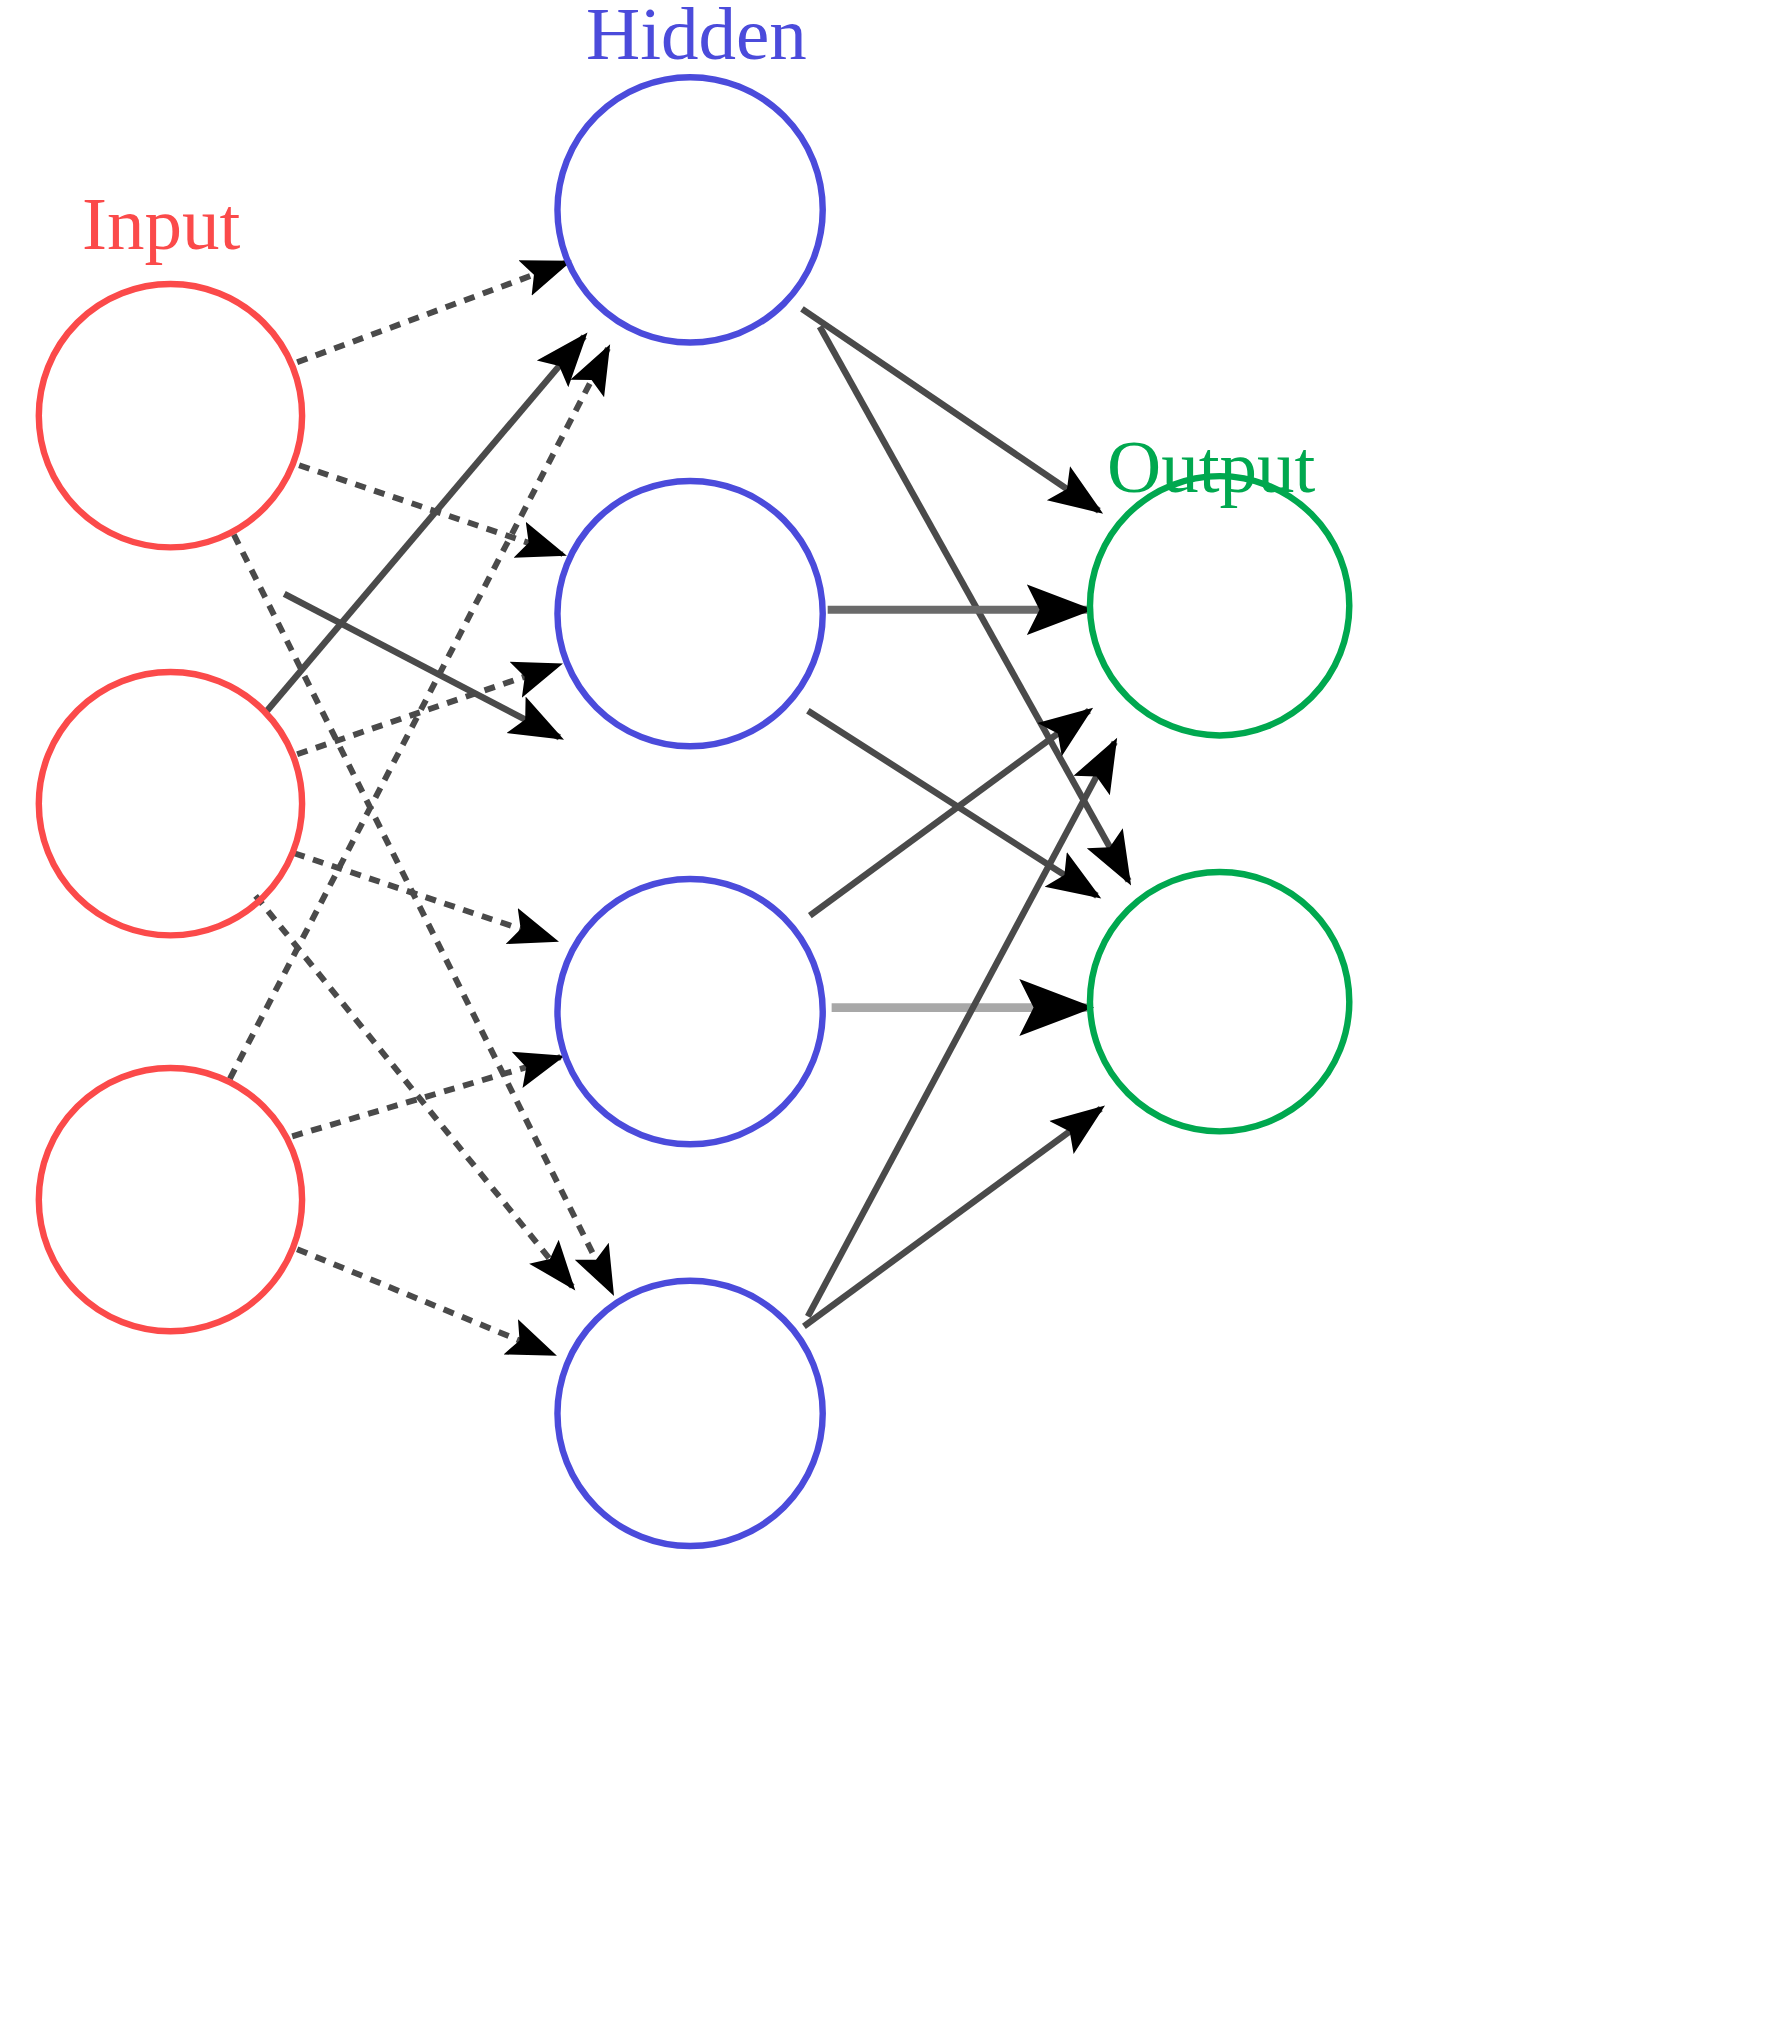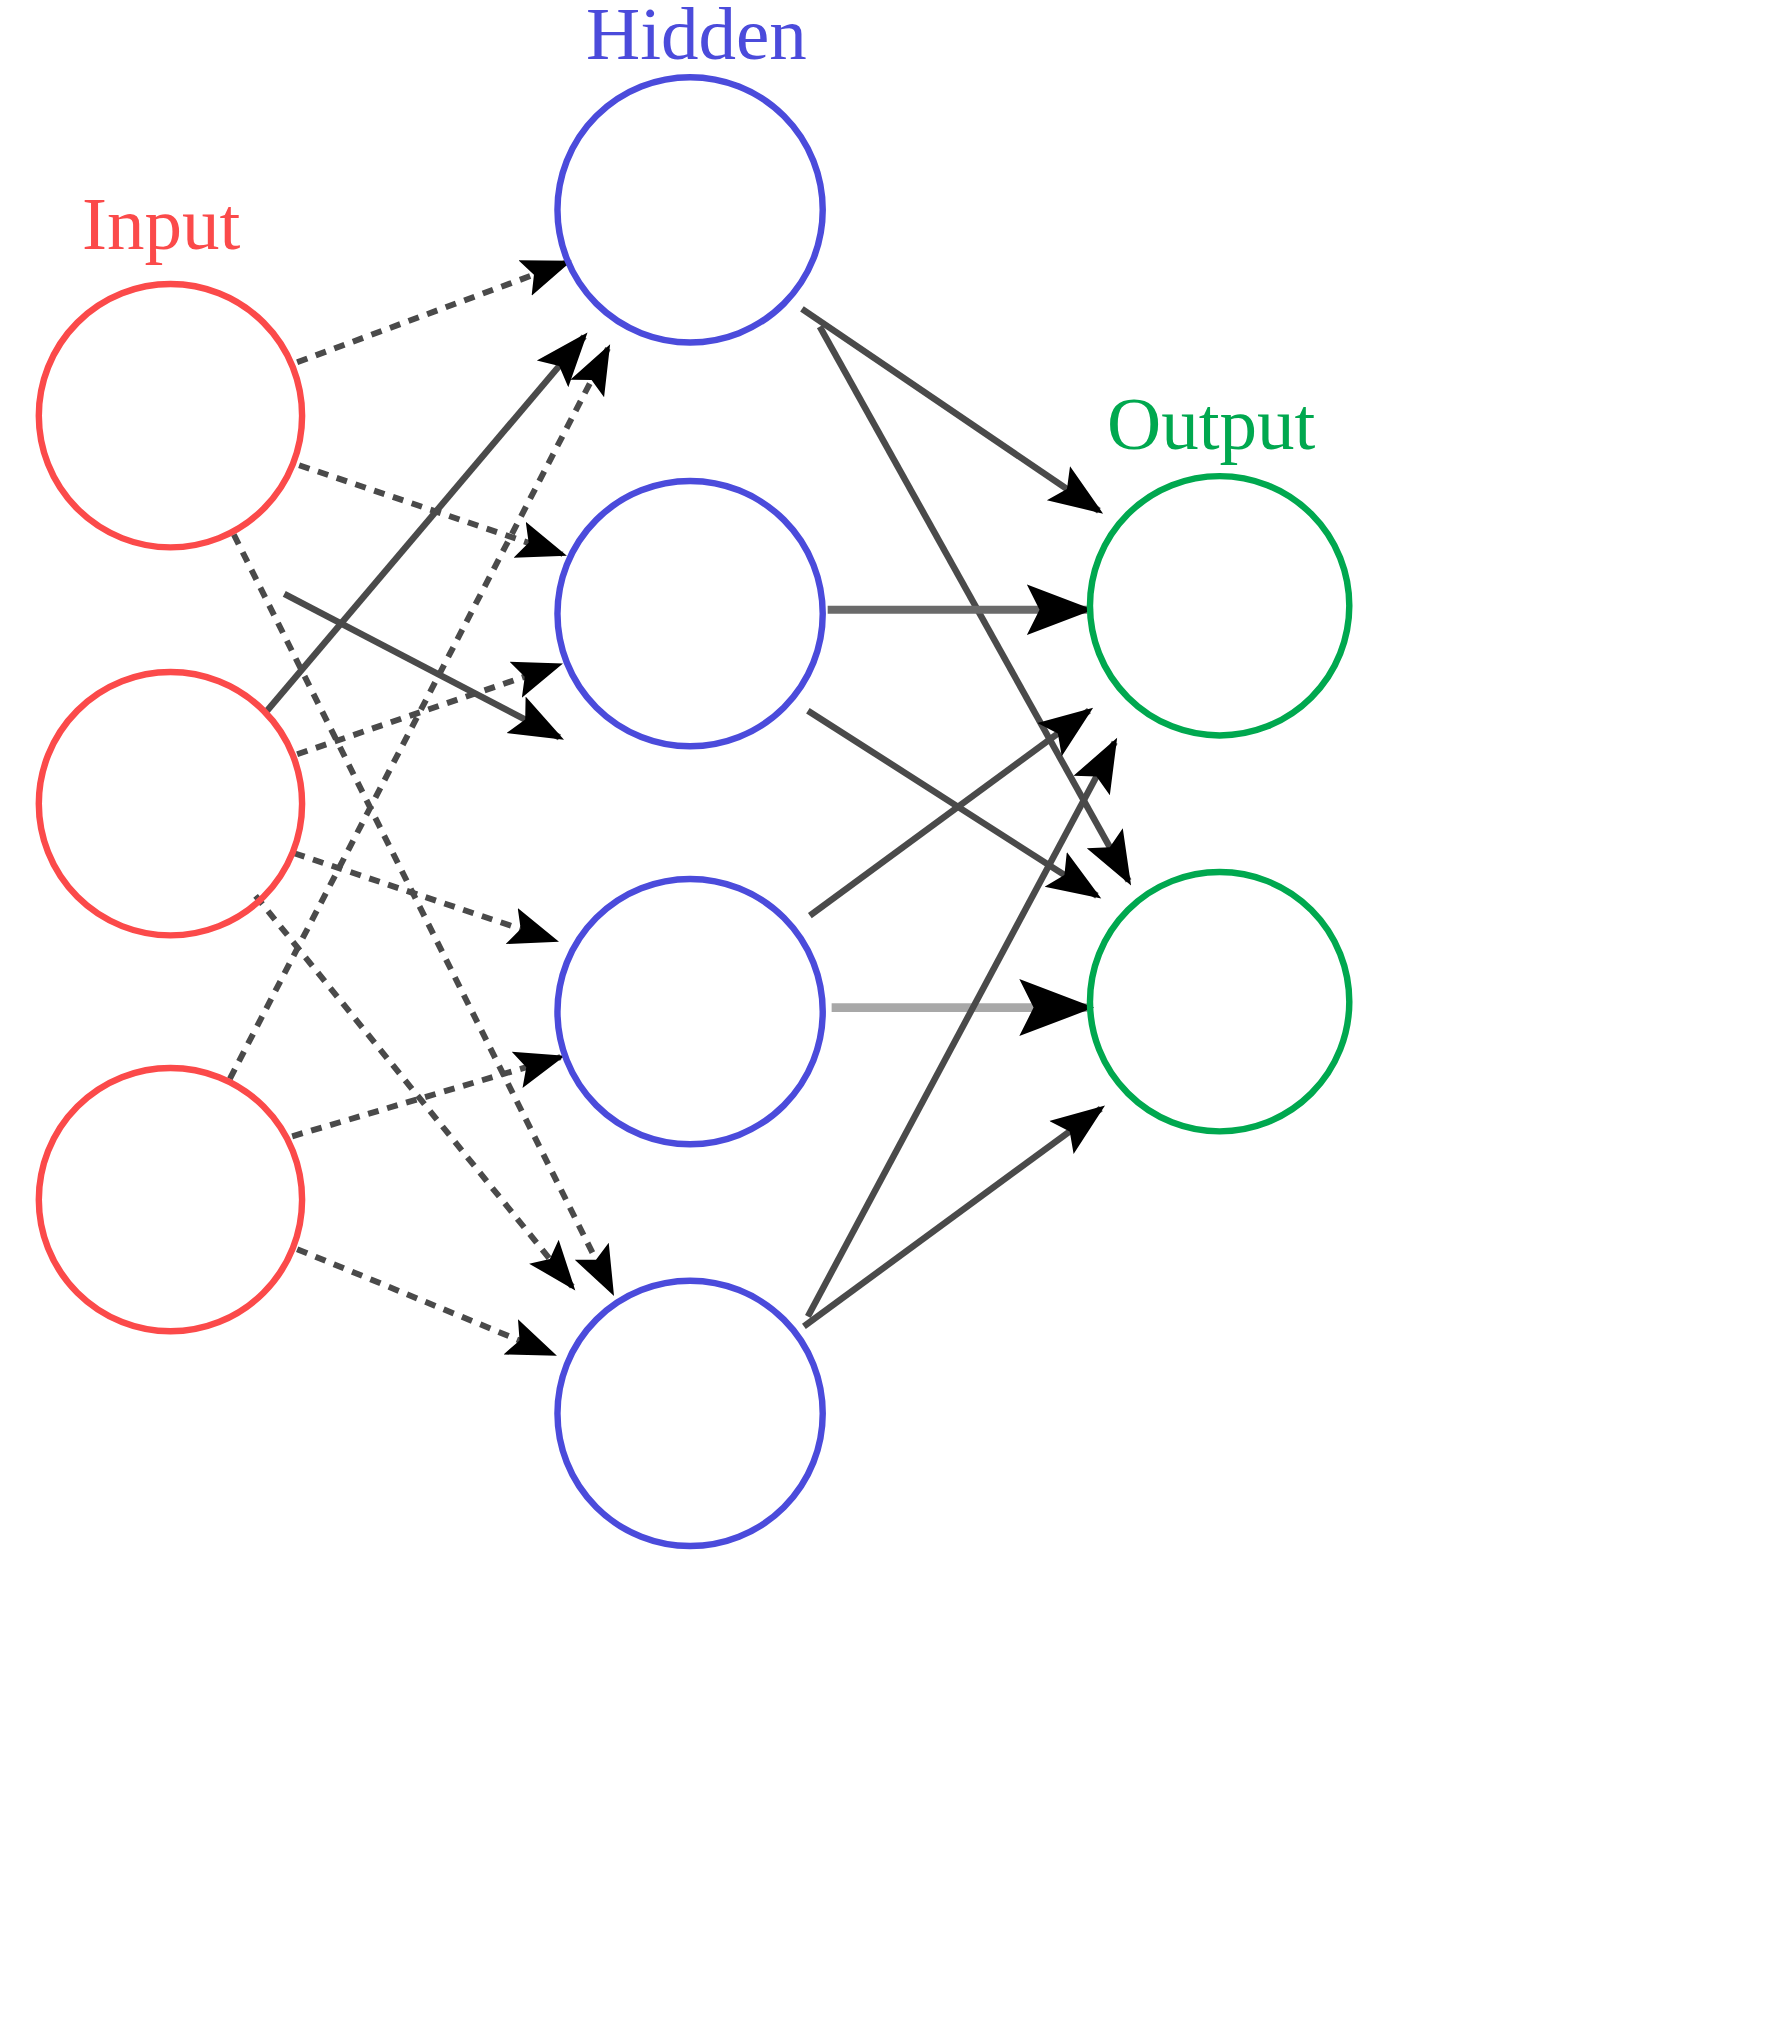--- a/index.html
+++ b/index.html
@@ -76,16 +76,16 @@
       <circle cx="697" cy="1022" r="134" stroke="#4b4bdb"></circle>
       <circle cx="697" cy="1428" r="134" stroke="#4b4bdb"></circle>
 
       <circle cx="1232" cy="612" r="131" stroke="#00a84f"></circle>
       <circle cx="1232" cy="1012" r="131" stroke="#00a84f"></circle>
     </g>
   </svg>
 
   <div class="lbl" id="lbl-input" style="color: rgb(251, 74, 74);">Input</div>
   <div class="lbl" id="lbl-hidden" style="color: rgb(75, 75, 219);">Hidden</div>
-  <div class="lbl" id="lbl-output" style="color: rgb(0, 168, 79);">Output</div>
+  <div class="lbl" id="lbl-output" style="color: rgb(0, 168, 79); margin-top: 43px;">Output</div>
 
 </div>
 
 
 </body></html>

